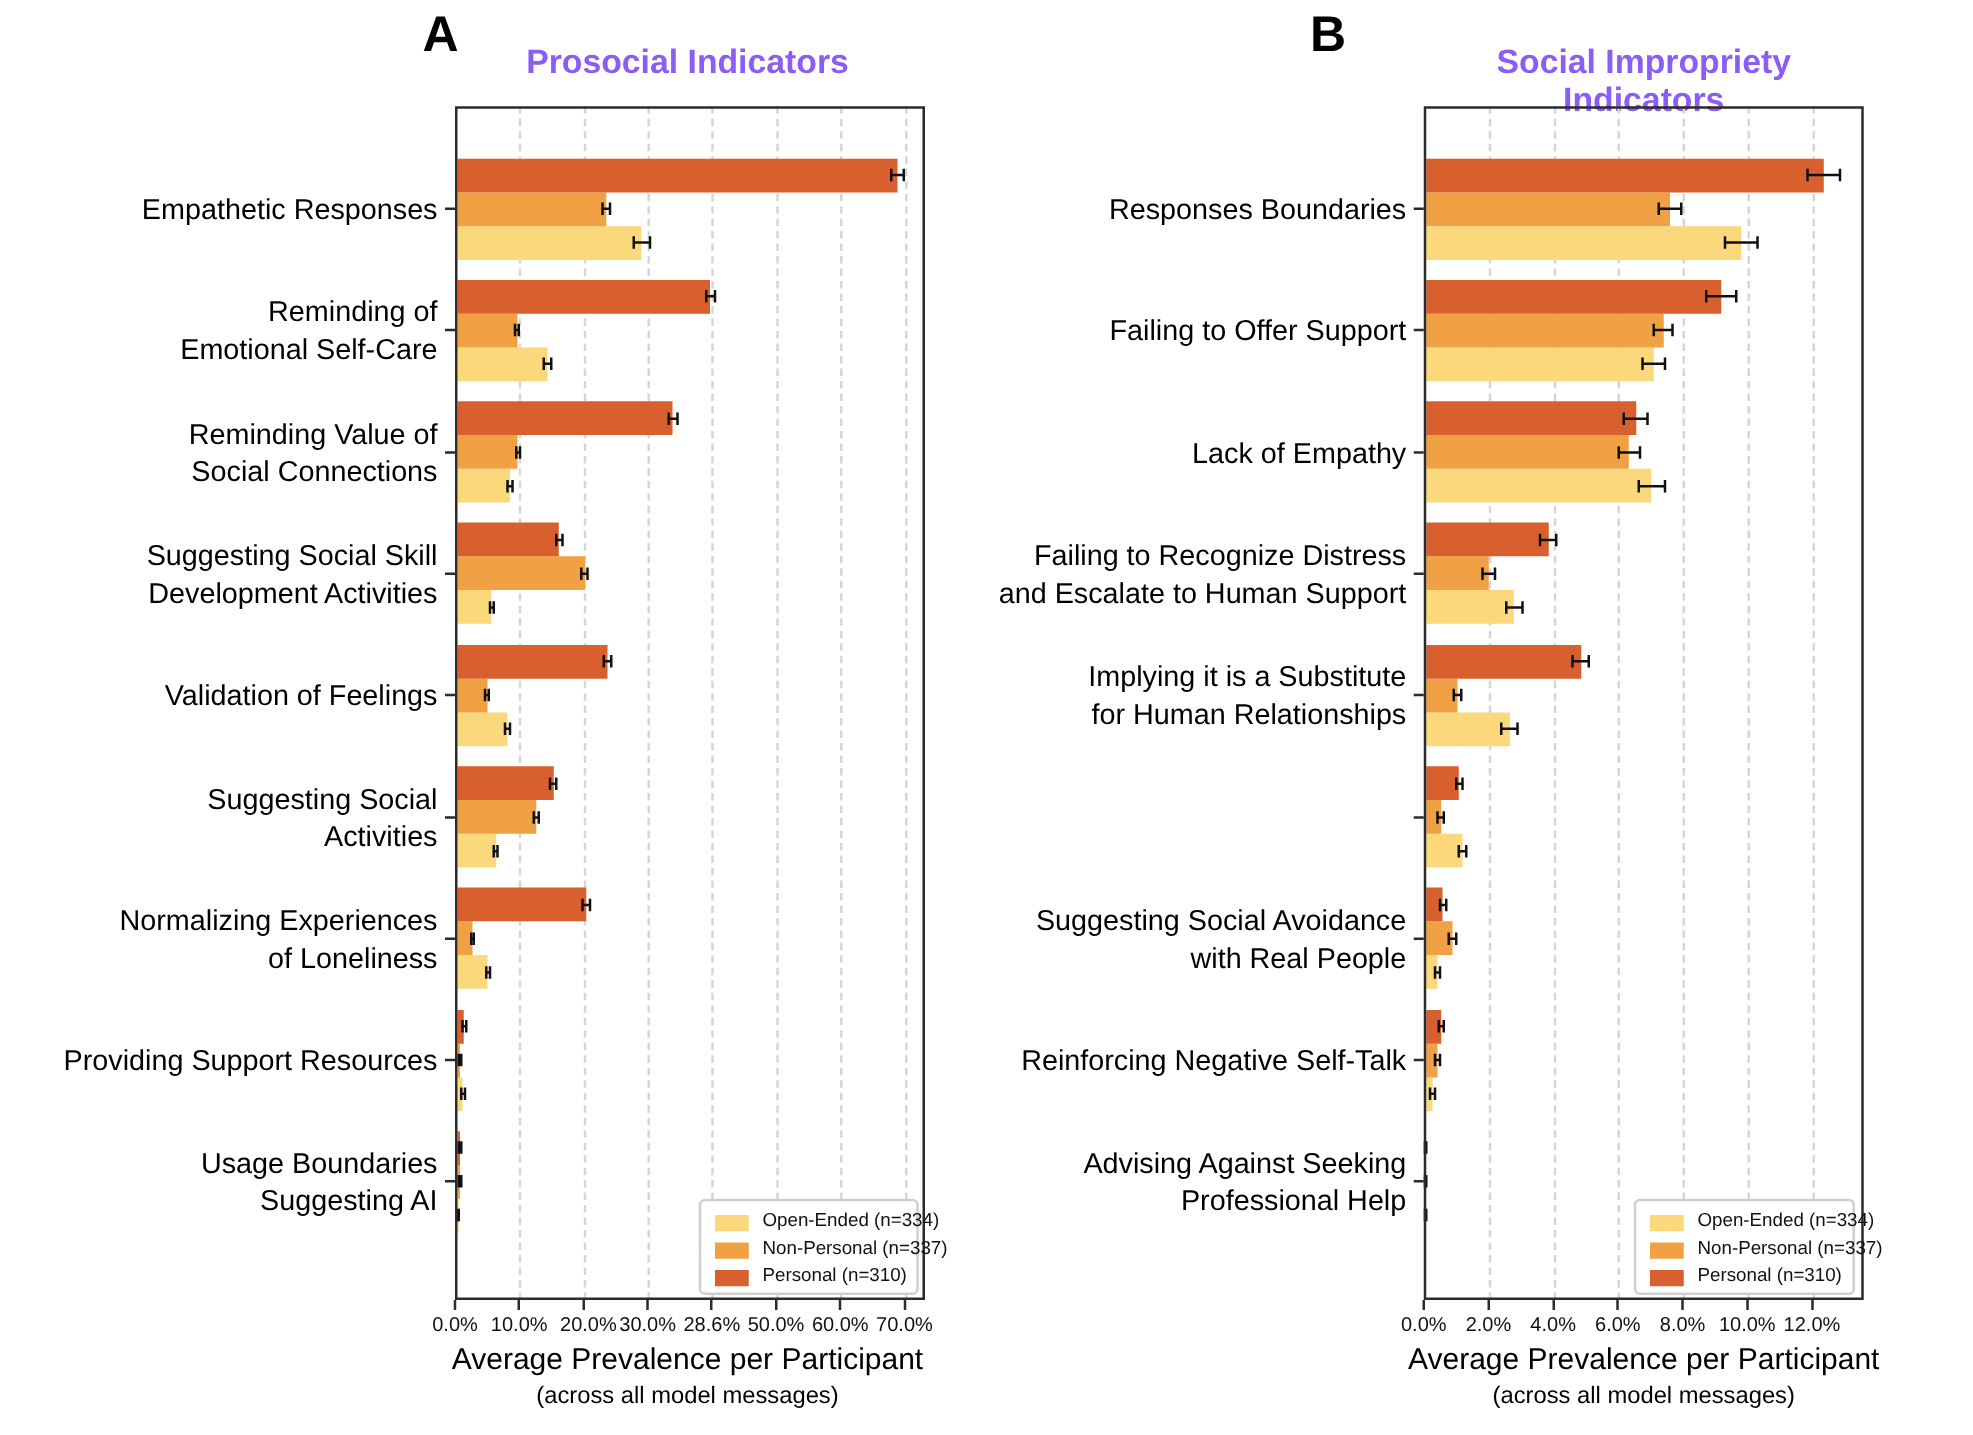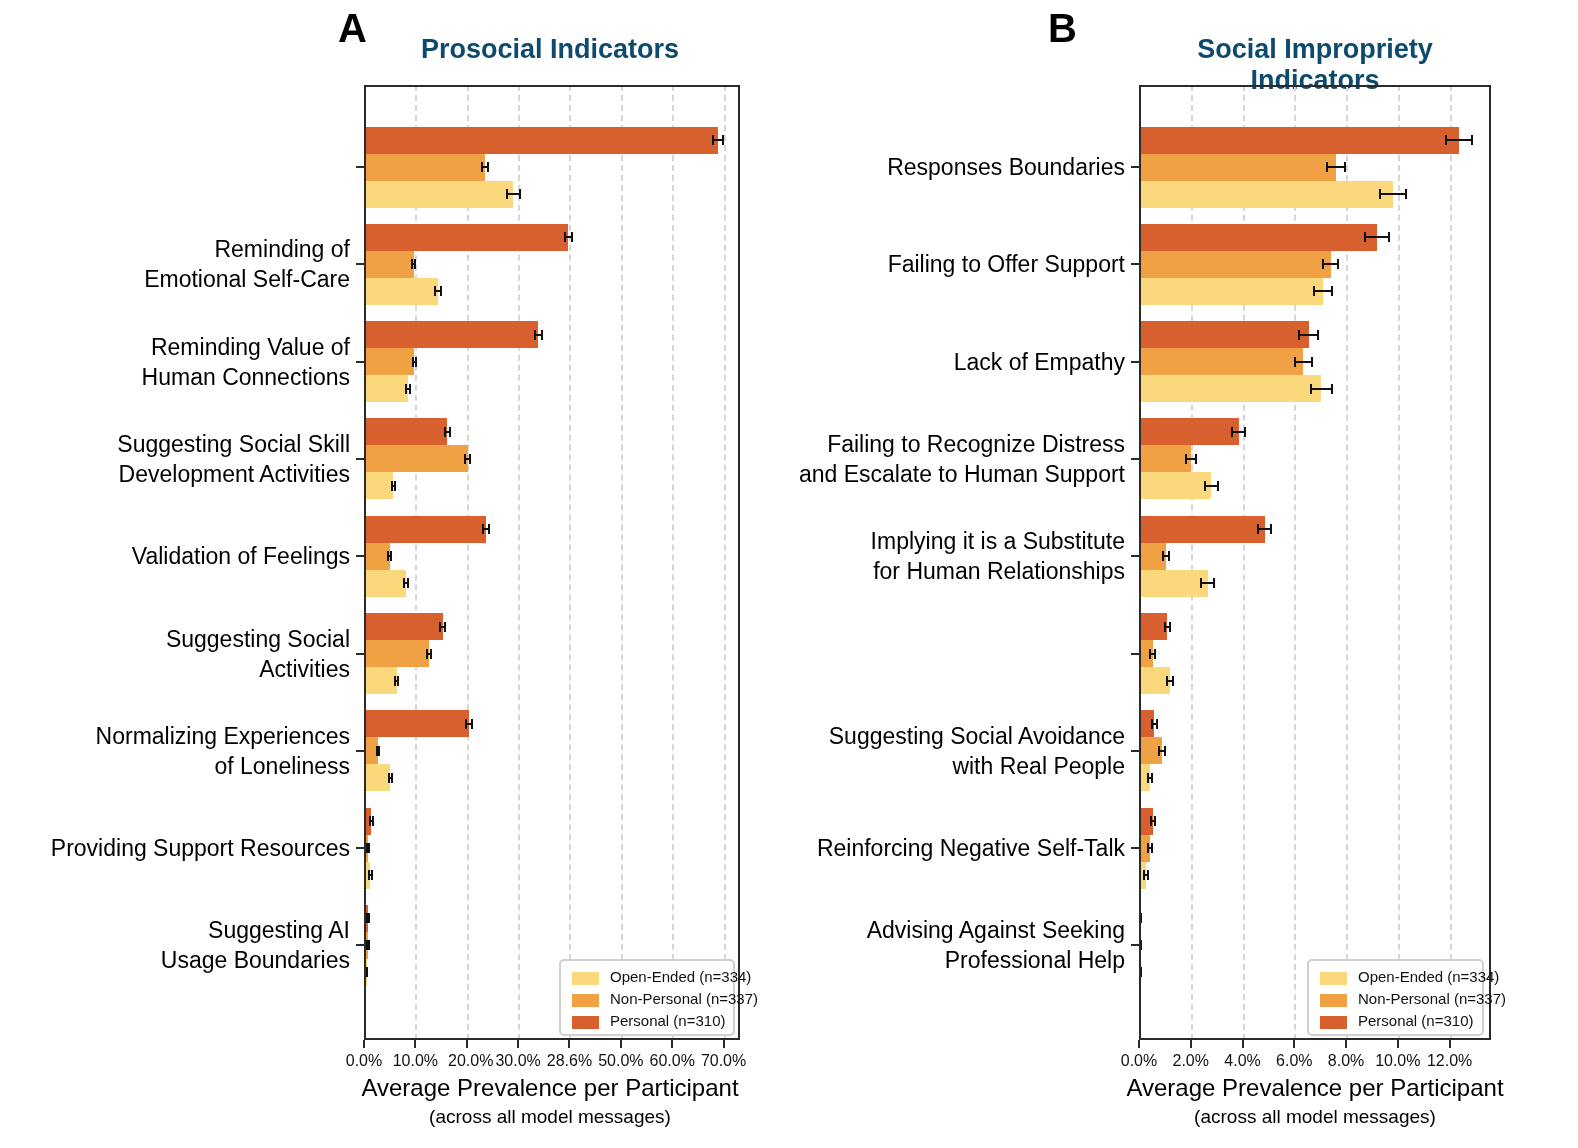--- a/index.html
+++ b/index.html
@@ -13,21 +13,21 @@
   }
   .abs{position:absolute;}
   .panel-letter{
     position:absolute;top:6px;
     font-size:40px;font-weight:bold;color:#000;
   }
   #letter-a{left:338px;}
   #letter-b{left:1048px;}
   .panel-title{
     position:absolute;top:34px;margin:0;
-    font-size:27px;font-weight:bold;color:#0c4a6e;
+    font-size:27px;font-weight:bold;color:#8b5cf6;
     text-align:center;
   }
   #title-a{left:354px;width:392px;}
   #title-b{left:1129px;width:372px;}
   .xaxis-label{
     position:absolute;top:1074px;
     font-size:24px;color:#000;text-align:center;
   }
   #xlabel-a{left:284px;width:532px;}
   #xlabel-b{left:1059px;width:512px;}
@@ -78,20 +78,23 @@
   <div class="xaxis-sublabel" id="xsub-b">(across all model messages)</div>
 
 <div class="gridline" style="left: 415.366px; top: 85px; height: 955px;"></div>
     <div class="gridline" style="left: 466.732px; top: 85px; height: 955px;"></div>
     <div class="gridline" style="left: 518.098px; top: 85px; height: 955px;"></div>
     <div class="gridline" style="left: 569.464px; top: 85px; height: 955px;"></div>
     <div class="gridline" style="left: 620.831px; top: 85px; height: 955px;"></div>
     <div class="gridline" style="left: 672.197px; top: 85px; height: 955px;"></div>
     <div class="gridline" style="left: 723.563px; top: 85px; height: 955px;"></div>
     <div class="ytick" style="left: 356px; top: 166px; width: 8px; height: 2px;"></div>
+    <div class="category-label" style="left: 10px; width: 340px; top: 152px;">
+      <div>Empathetic Responses</div>
+    </div>
     <div class="bar" style="left: 366px; top: 180.5px; width: 147.475px; height: 27px; background: rgb(251, 216, 123);"></div>
     <div class="err-line" style="left: 507.311px; top: 193px; width: 12.3279px; height: 2px;"></div>
     <div class="err-cap" style="left: 506.311px; top: 189px; width: 2px; height: 10px;"></div>
     <div class="err-cap" style="left: 518.639px; top: 189px; width: 2px; height: 10px;"></div>
     <div class="bar" style="left: 366px; top: 153.5px; width: 118.71px; height: 27px; background: rgb(239, 161, 67);"></div>
     <div class="err-line" style="left: 481.628px; top: 166px; width: 6.16393px; height: 2px;"></div>
     <div class="err-cap" style="left: 480.628px; top: 162px; width: 2px; height: 10px;"></div>
     <div class="err-cap" style="left: 486.792px; top: 162px; width: 2px; height: 10px;"></div>
     <div class="bar" style="left: 366px; top: 126.5px; width: 351.913px; height: 27px; background: rgb(216, 96, 47);"></div>
     <div class="err-line" style="left: 713.29px; top: 139px; width: 9.2459px; height: 2px;"></div>
@@ -110,21 +113,21 @@
     <div class="err-line" style="left: 412.284px; top: 263.3px; width: 3.08197px; height: 2px;"></div>
     <div class="err-cap" style="left: 411.284px; top: 259.3px; width: 2px; height: 10px;"></div>
     <div class="err-cap" style="left: 414.366px; top: 259.3px; width: 2px; height: 10px;"></div>
     <div class="bar" style="left: 366px; top: 223.8px; width: 202.437px; height: 27px; background: rgb(216, 96, 47);"></div>
     <div class="err-line" style="left: 564.842px; top: 236.3px; width: 7.19126px; height: 2px;"></div>
     <div class="err-cap" style="left: 563.842px; top: 232.3px; width: 2px; height: 10px;"></div>
     <div class="err-cap" style="left: 571.033px; top: 232.3px; width: 2px; height: 10px;"></div>
     <div class="ytick" style="left: 356px; top: 360.6px; width: 8px; height: 2px;"></div>
     <div class="category-label" style="left: 10px; width: 340px; top: 331.6px;">
       <div>Reminding Value of</div>
-      <div>Human Connections</div>
+      <div>Social Connections</div>
     </div>
     <div class="bar" style="left: 366px; top: 375.1px; width: 41.6612px; height: 27px; background: rgb(251, 216, 123);"></div>
     <div class="err-line" style="left: 405.607px; top: 387.6px; width: 4.10929px; height: 2px;"></div>
     <div class="err-cap" style="left: 404.607px; top: 383.6px; width: 2px; height: 10px;"></div>
     <div class="err-cap" style="left: 408.716px; top: 383.6px; width: 2px; height: 10px;"></div>
     <div class="bar" style="left: 366px; top: 348.1px; width: 48.3388px; height: 27px; background: rgb(239, 161, 67);"></div>
     <div class="err-line" style="left: 412.798px; top: 360.6px; width: 3.08197px; height: 2px;"></div>
     <div class="err-cap" style="left: 411.798px; top: 356.6px; width: 2px; height: 10px;"></div>
     <div class="err-cap" style="left: 414.88px; top: 356.6px; width: 2px; height: 10px;"></div>
     <div class="bar" style="left: 366px; top: 321.1px; width: 172.131px; height: 27px; background: rgb(216, 96, 47);"></div>
@@ -209,22 +212,22 @@
     <div class="bar" style="left: 366px; top: 834.6px; width: 2.10929px; height: 27px; background: rgb(239, 161, 67);"></div>
     <div class="err-line" style="left: 367.082px; top: 847.1px; width: 2.05464px; height: 2px;"></div>
     <div class="err-cap" style="left: 366.082px; top: 843.1px; width: 2px; height: 10px;"></div>
     <div class="err-cap" style="left: 368.137px; top: 843.1px; width: 2px; height: 10px;"></div>
     <div class="bar" style="left: 366px; top: 807.6px; width: 5.19126px; height: 27px; background: rgb(216, 96, 47);"></div>
     <div class="err-line" style="left: 369.65px; top: 820.1px; width: 3.08197px; height: 2px;"></div>
     <div class="err-cap" style="left: 368.65px; top: 816.1px; width: 2px; height: 10px;"></div>
     <div class="err-cap" style="left: 371.732px; top: 816.1px; width: 2px; height: 10px;"></div>
     <div class="ytick" style="left: 356px; top: 944.4px; width: 8px; height: 2px;"></div>
     <div class="category-label" style="left: 10px; width: 340px; top: 915.4px;">
+      <div>Usage Boundaries</div>
       <div>Suggesting AI</div>
-      <div>Usage Boundaries</div>
     </div>
     <div class="bar" style="left: 366px; top: 958.9px; width: 0.311475px; height: 27px; background: rgb(251, 216, 123);"></div>
     <div class="err-line" style="left: 365.541px; top: 971.4px; width: 1.54098px; height: 2px;"></div>
     <div class="err-cap" style="left: 364.541px; top: 967.4px; width: 2px; height: 10px;"></div>
     <div class="err-cap" style="left: 366.082px; top: 967.4px; width: 2px; height: 10px;"></div>
     <div class="bar" style="left: 366px; top: 931.9px; width: 2.36612px; height: 27px; background: rgb(239, 161, 67);"></div>
     <div class="err-line" style="left: 367.339px; top: 944.4px; width: 2.05464px; height: 2px;"></div>
     <div class="err-cap" style="left: 366.339px; top: 940.4px; width: 2px; height: 10px;"></div>
     <div class="err-cap" style="left: 368.393px; top: 940.4px; width: 2px; height: 10px;"></div>
     <div class="bar" style="left: 366px; top: 904.9px; width: 1.59563px; height: 27px; background: rgb(216, 96, 47);"></div>

